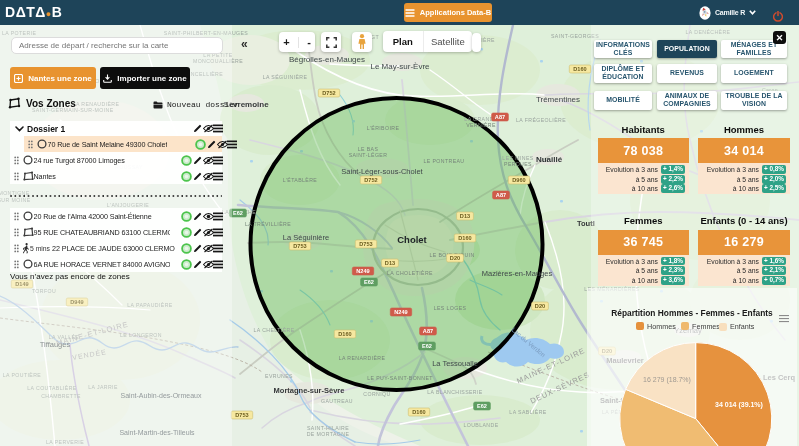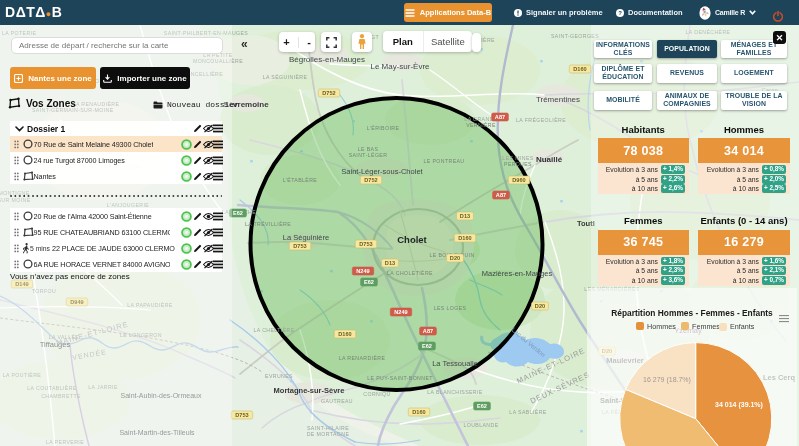--- a/index.html
+++ b/index.html
@@ -336,35 +336,20 @@
 <div class="navbtn" style="left:404px;width:88px;">
       <svg width="10" height="8" viewBox="0 0 10 8">
         <g stroke="#fff" stroke-width="1.4" stroke-linecap="round">
           <line x1="1" y1="1" x2="9" y2="1"></line>
           <line x1="1" y1="4" x2="9" y2="4"></line>
           <line x1="1" y1="7" x2="9" y2="7"></line>
         </g>
       </svg>
       <span>Applications Data-B</span>
     </div>
-<div class="navitem" style="left:514px;">
-      <svg width="8" height="8" viewBox="0 0 8 8">
-        <circle cx="4" cy="4" r="4" fill="#fff"></circle>
-        <rect x="3.4" y="1.6" width="1.2" height="3" fill="#1e4459"></rect>
-        <rect x="3.4" y="5.4" width="1.2" height="1.2" fill="#1e4459"></rect>
-      </svg>
-      <span>Signaler un problème</span>
-    </div>
-<div class="navitem" style="left:616px;">
-      <svg width="8" height="8" viewBox="0 0 8 8">
-        <circle cx="4" cy="4" r="4" fill="#fff"></circle>
-        <text x="4" y="6.2" font-size="6" font-weight="bold" fill="#1e4459" text-anchor="middle" font-family="Liberation Sans">?</text>
-      </svg>
-      <span>Documentation</span>
-    </div>
 <div class="navitem" style="left:699px;font-size:7px;letter-spacing:-0.2px;">
       <svg width="12" height="14" viewBox="0 0 12 14">
         <ellipse cx="6" cy="7" rx="5.6" ry="6.8" fill="#fff"></ellipse>
         <g transform="rotate(-18 6 7)">
           <path d="M6 1.5 Q8 3.5 8 6.5 L8 8.5 L4 8.5 L4 6.5 Q4 3.5 6 1.5 Z" fill="#d8dde2"></path>
           <path d="M6 1.5 Q7.2 2.7 7.6 4.2 L4.4 4.2 Q4.8 2.7 6 1.5 Z" fill="#c9413a"></path>
           <path d="M4 6.5 L2.6 9 L4 8.3 Z" fill="#c9413a"></path>
           <path d="M8 6.5 L9.4 9 L8 8.3 Z" fill="#c9413a"></path>
           <circle cx="6" cy="5.8" r="0.9" fill="#7e9bb5"></circle>
           <path d="M5.2 8.7 L6 11 L6.8 8.7 Z" fill="#f0c040"></path>
@@ -437,21 +422,21 @@
       <span class="ric" style="left:203px;">
         <svg width="10" height="9" viewBox="0 0 10 9">
           <g fill="#161616">
             <rect y="0.5" width="10" height="1.7"></rect>
             <rect y="3.6" width="10" height="1.7"></rect>
             <rect y="6.7" width="10" height="1.7"></rect>
           </g>
         </svg>
       </span>
     </div>
-<div class="row" style="background:#fce4c9;">
+<div class="row" style="background:#fce4c9;margin-left:14px;">
       <span class="ric" style="left:4px;">
         <svg width="5" height="9" viewBox="0 0 5 9">
           <g fill="#777">
             <circle cx="1.2" cy="1.4" r="0.9"></circle>
             <circle cx="3.8" cy="1.4" r="0.9"></circle>
             <circle cx="1.2" cy="4.4" r="0.9"></circle>
             <circle cx="3.8" cy="4.4" r="0.9"></circle>
             <circle cx="1.2" cy="7.4" r="0.9"></circle>
             <circle cx="3.8" cy="7.4" r="0.9"></circle>
           </g>

